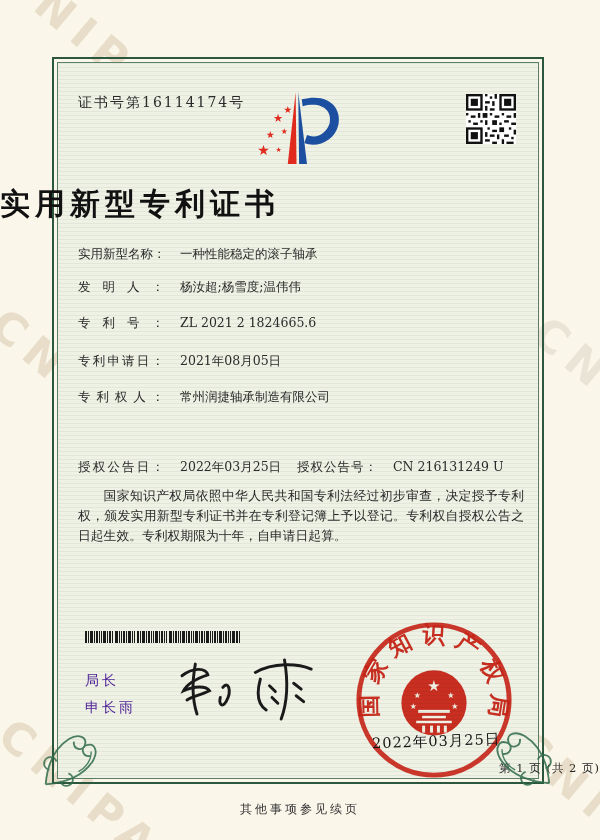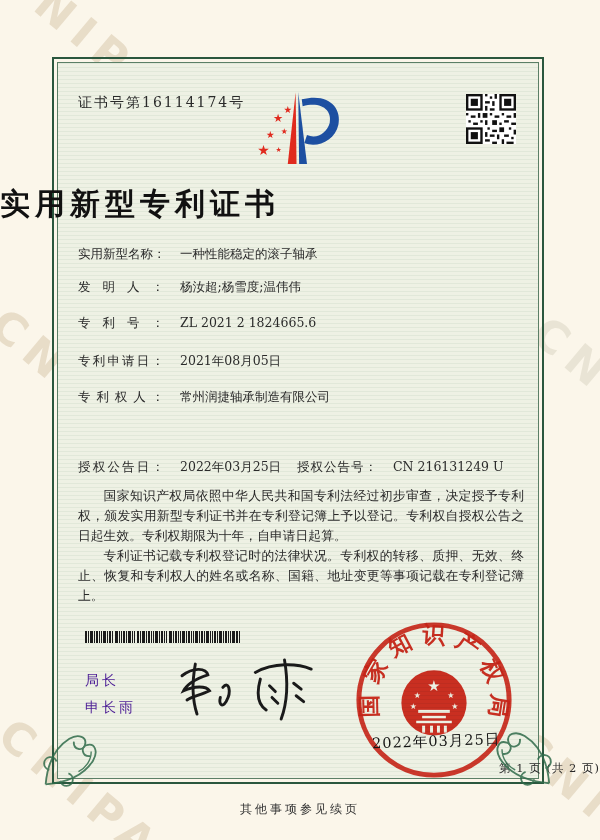--- a/index.html
+++ b/index.html
@@ -162,21 +162,20 @@
   </div>
   <div class="abs row" style="top:459px">
     <span class="lbl">授权公告日：</span><span class="val">2022年03月25日</span>
     <span class="pair2">
       <span class="lbl">授权公告号：</span><span class="val">CN 216131249 U</span>
     </span>
   </div>
 
   <div class="abs paras">
     <p>国家知识产权局依照中华人民共和国专利法经过初步审查，决定授予专利权，颁发实用新型专利证书并在专利登记簿上予以登记。专利权自授权公告之日起生效。专利权期限为十年，自申请日起算。</p>
-    <p>专利证书记载专利权登记时的法律状况。专利权的转移、质押、无效、终止、恢复和专利权人的姓名或名称、国籍、地址变更等事项记载在专利登记簿上。</p>
   </div>
 
   <div class="abs barcode">
     <svg width="156" height="12" viewBox="0 0 156 12">
       <g fill="#1a1a1a">
         <rect x="0" width="2" height="12"></rect>
           <rect x="3" width="1" height="12"></rect>
           <rect x="5" width="3" height="12"></rect>
           <rect x="9" width="1" height="12"></rect>
         <rect x="11" width="2" height="12"></rect>

